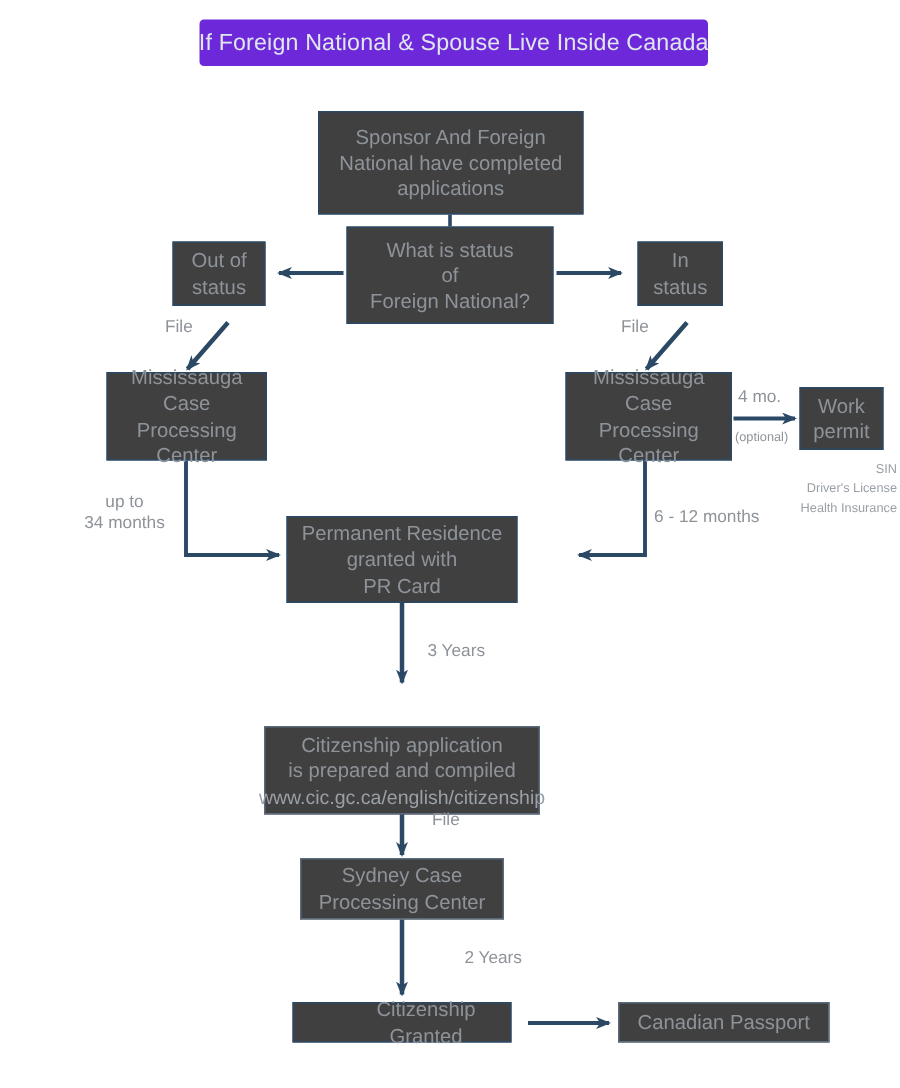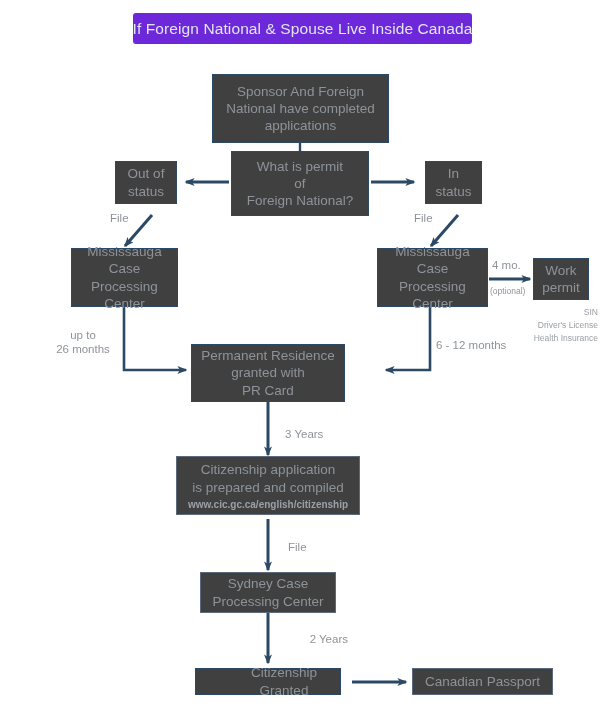--- a/index.html
+++ b/index.html
@@ -72,25 +72,24 @@
     border-color: #5b6b7d;
   }
   .node .node-text {
     display: block;
     white-space: pre-line;
   }
 
   
   .sub-url {
     display: block;
-    font-size: 10px;
+    font-size: 13px;
     color: #9aa0a6;
     margin-top: 3px;
     line-height: 1.1;
-    font-weight: bold;
   }
 
   
   .edge-label {
     position: absolute;
     color: #8e9399;
     font-size: 11.5px;
     line-height: 1.25;
     white-space: pre-line;
     text-align: center;
@@ -150,21 +149,21 @@
     <span class="title">If Foreign National &amp; Spouse Live Inside Canada</span>
   </div>
 
   <div class="node" style="left:212px; top:74px; width:177px; height:69px;">
     <span class="node-text">Sponsor And Foreign
 National have completed
 applications</span>
   </div>
 
   <div class="node" style="left:231px; top:151px; width:138px; height:65px;">
-    <span class="node-text">What is permit
+    <span class="node-text">What is status
 of
 Foreign National?</span>
   </div>
 
   <div class="node" style="left:115px; top:161px; width:62px; height:43px;">
     <span class="node-text">Out of
 status</span>
   </div>
 
   <div class="node" style="left:425px; top:161px; width:57px; height:43px;">
@@ -188,21 +187,21 @@
     <span class="node-text">Work
 permit</span>
   </div>
 
   <div class="node" style="left:191px; top:344px; width:154px; height:58px;">
     <span class="node-text">Permanent Residence
 granted with
 PR Card</span>
   </div>
 
-  <div class="node thin" style="left:176px; top:456px; width:184px; height:59px; flex-direction:column;">
+  <div class="node thin" style="left:176px; top:484px; width:184px; height:59px; flex-direction:column;">
     <span class="node-text">Citizenship application
 is prepared and compiled</span>
     <span class="sub-url">www.cic.gc.ca/english/citizenship</span>
   </div>
 
   <div class="node thin" style="left:200px; top:572px; width:136px; height:41px;">
     <span class="node-text">Sydney Case
 Processing Center</span>
   </div>
 
@@ -220,21 +219,21 @@
 
   <div class="edge-label" style="left:492px; top:258px; width:44px; text-align:left;">4 mo.</div>
 
   <div class="edge-label tiny" style="left:490px; top:286px; width:48px; text-align:left;">(optional)</div>
 
   <div class="side-note" style="left:502px; top:306px; width:96px;">SIN
 Driver's License
 Health Insurance</div>
 
   <div class="edge-label" style="left:50px; top:328px; width:66px; text-align:center;">up to
-26 months</div>
+34 months</div>
 
   <div class="edge-label" style="left:436px; top:338px; width:86px; text-align:left;">6 - 12 months</div>
 
   <div class="edge-label" style="left:285px; top:427px; width:60px; text-align:left;">3 Years</div>
 
   <div class="edge-label" style="left:288px; top:540px; width:40px; text-align:left;">File</div>
 
   <div class="edge-label" style="left:288px; top:632px; width:60px; text-align:right;">2 Years</div>
 
 </div>

